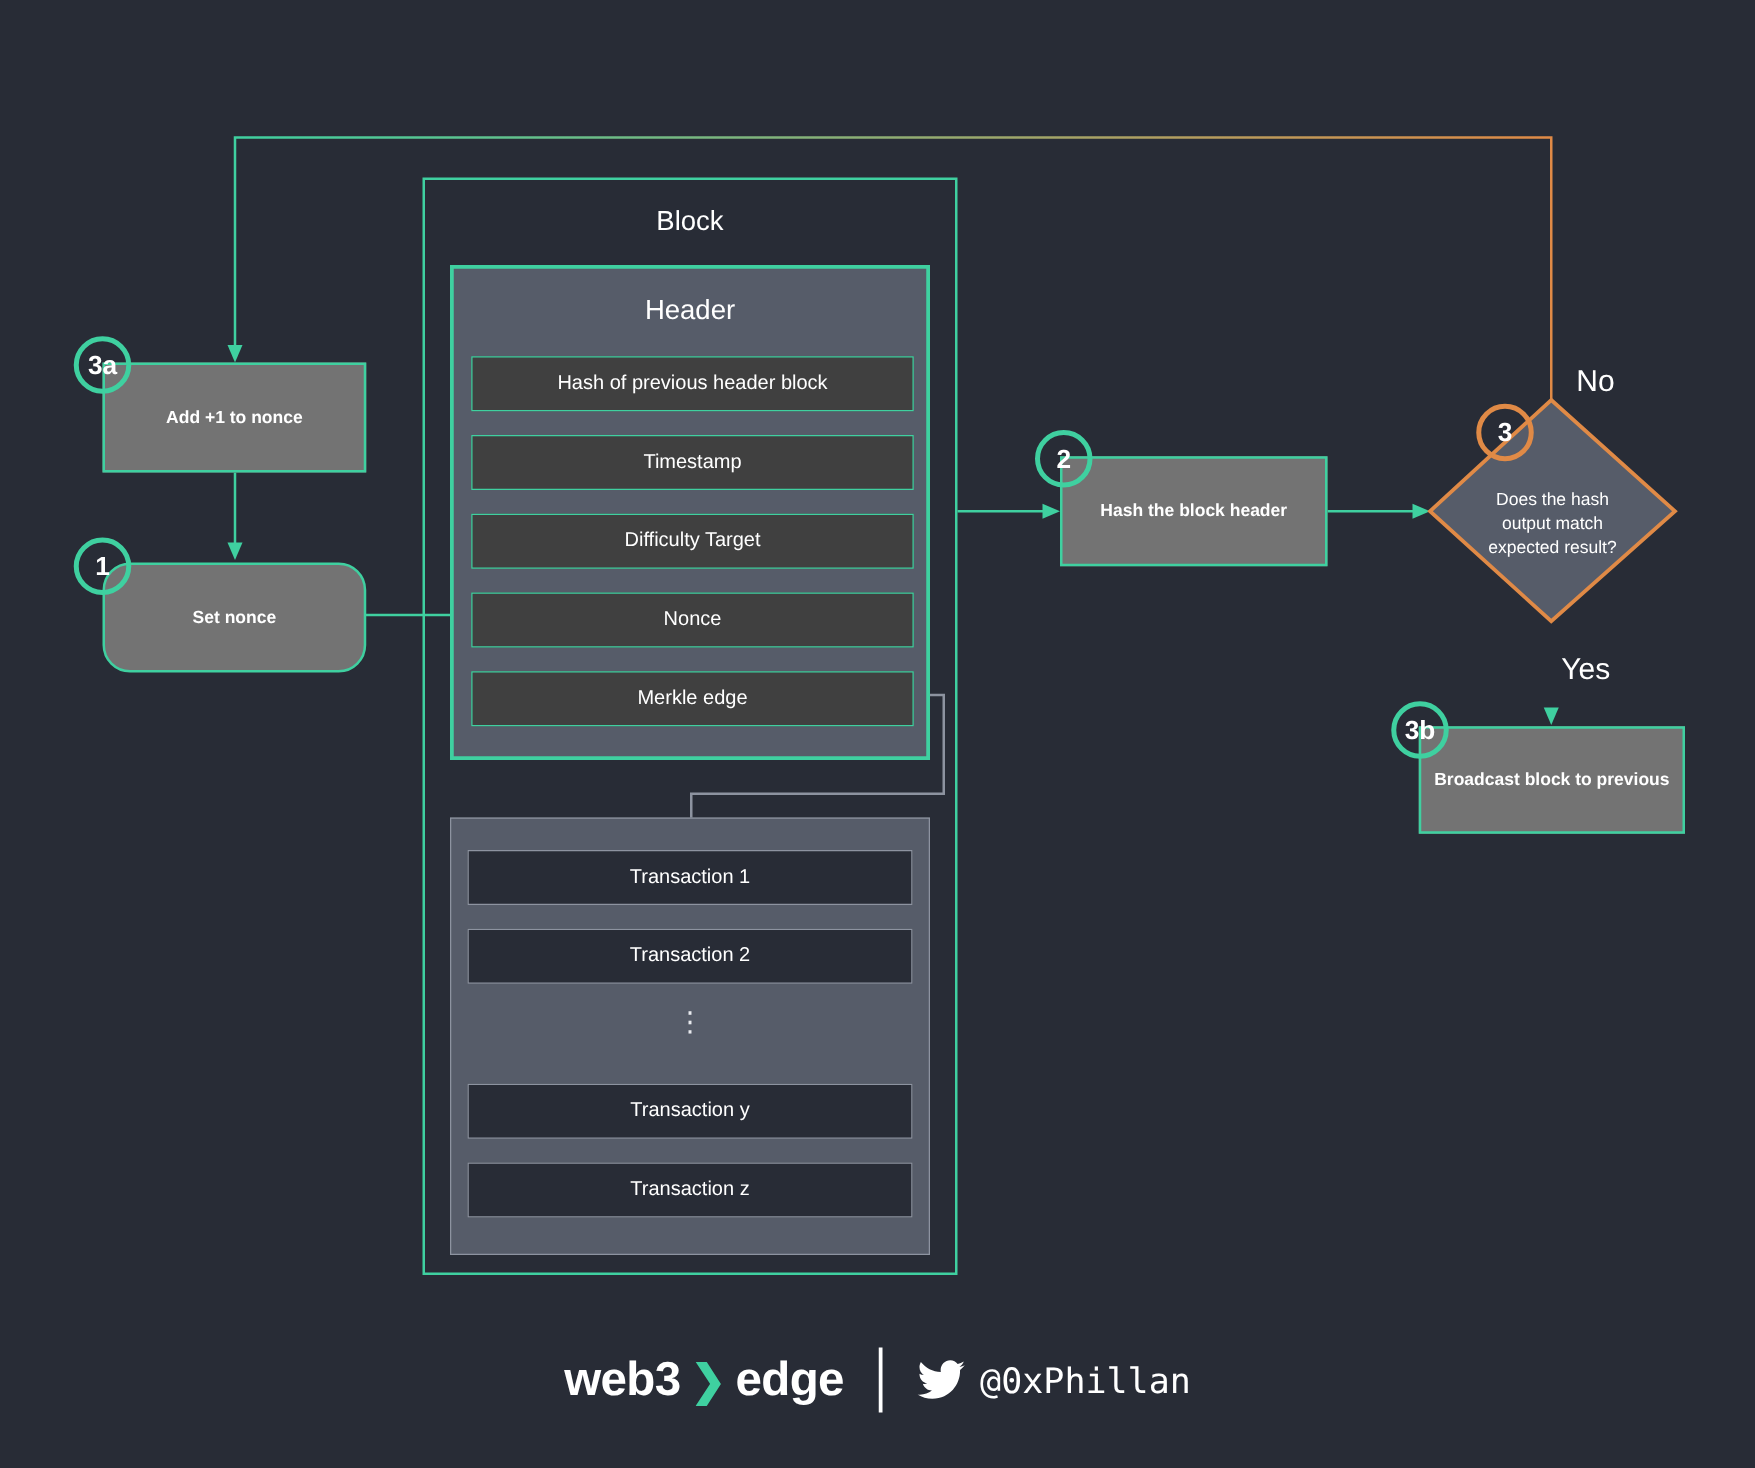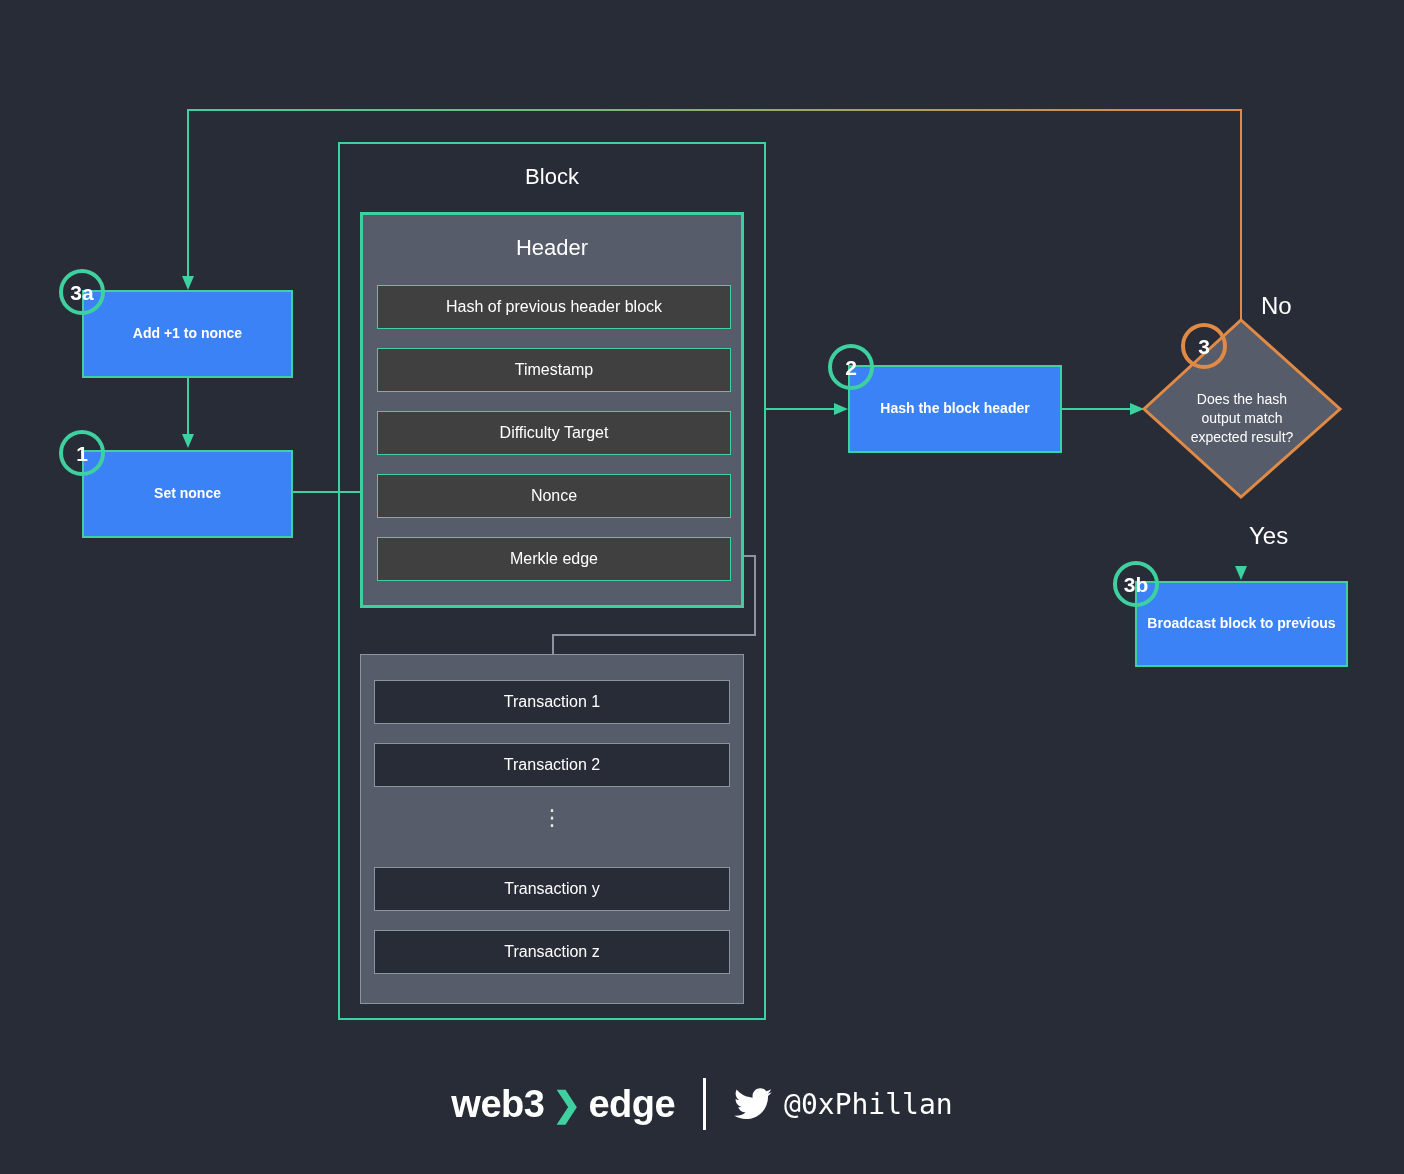--- a/index.html
+++ b/index.html
@@ -23,21 +23,21 @@
     top: 0;
     width: 1404px;
     height: 1174px;
     pointer-events: none;
   }
 
   
   .flowbox {
     position: absolute;
     box-sizing: border-box;
-    background: #3b82f6;
+    background: #737373;
     border: 2px solid #3fd0a0;
     display: flex;
     align-items: center;
     justify-content: center;
     text-align: center;
     color: #ffffff;
     font-weight: bold;
     font-size: 14px;
     line-height: 1.25;
   }
@@ -255,21 +255,21 @@
 
     <g>
       <polygon points="1241,320 1340,409 1241,497 1144,409" fill="#565c69" stroke="#e08a46" stroke-width="3"></polygon>
     </g>
   </svg>
 
   <div class="badge" style="left:59px; top:269px;">3a</div>
   <div class="flowbox" style="left:82px; top:290px; width:211px; height:88px;">Add +1 to nonce</div>
 
   <div class="badge" style="left:59px; top:430px;">1</div>
-  <div class="flowbox" style="left:82px; top:450px; width:211px; height:88px;">Set nonce</div>
+  <div class="flowbox" style="left:82px; top:450px; width:211px; height:88px;border-radius:22px;">Set nonce</div>
 
   <div id="block-container">
     <div id="block-title">Block</div>
   </div>
 
   <div id="header-panel">
     <div id="header-title">Header</div>
     <div class="header-field" style="top:70px;">Hash of previous header block</div>
     <div class="header-field" style="top:133px;">Timestamp</div>
     <div class="header-field" style="top:196px;">Difficulty Target</div>

